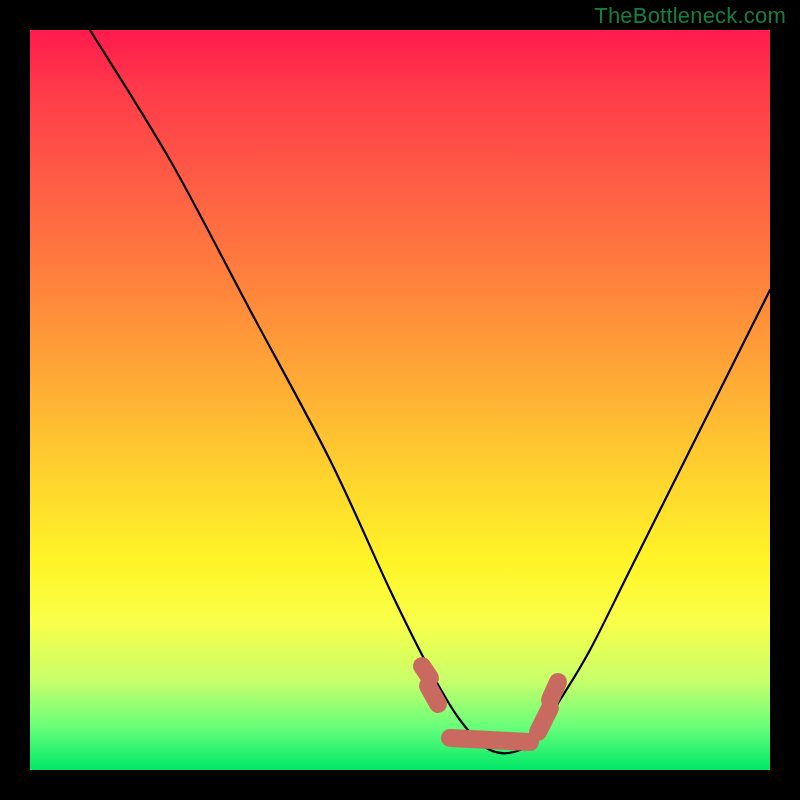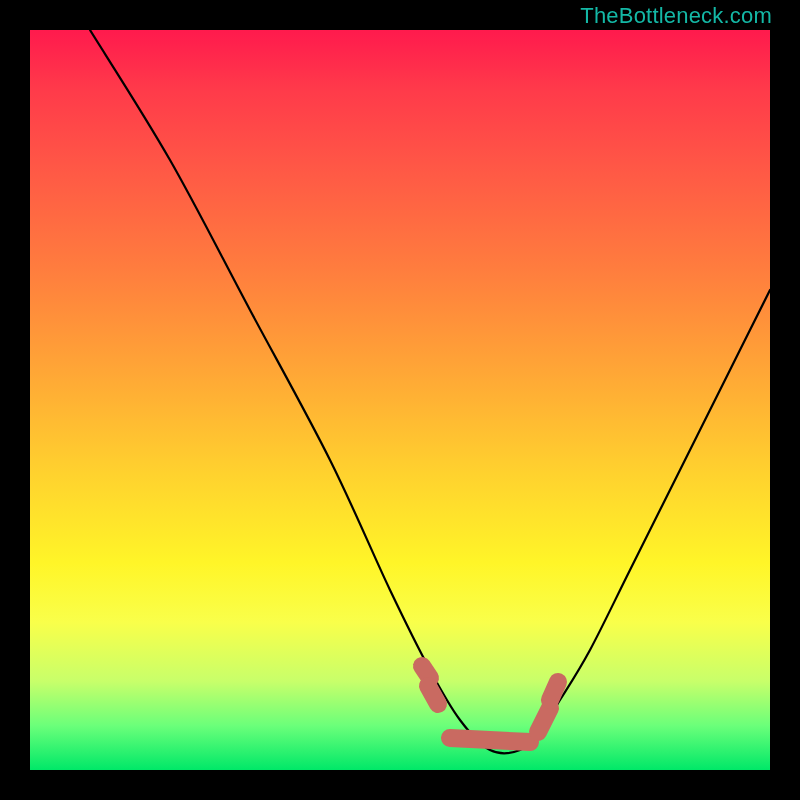--- a/index.html
+++ b/index.html
@@ -52,22 +52,22 @@
   }
   .marker-group path {
     stroke: #c96a61;
     stroke-width: 18;
     stroke-linecap: round;
     fill: none;
   }
   .watermark {
     position: absolute;
     top: 3px;
-    right: 28px;
-    color: #14b8a6;
+    right: 14px;
+    color: #15803d;
     font-size: 22px;
     font-weight: 500;
     letter-spacing: 0.2px;
     user-select: none;
   }
 </style>
 </head>
 <body>
 
 <div class="frame">

